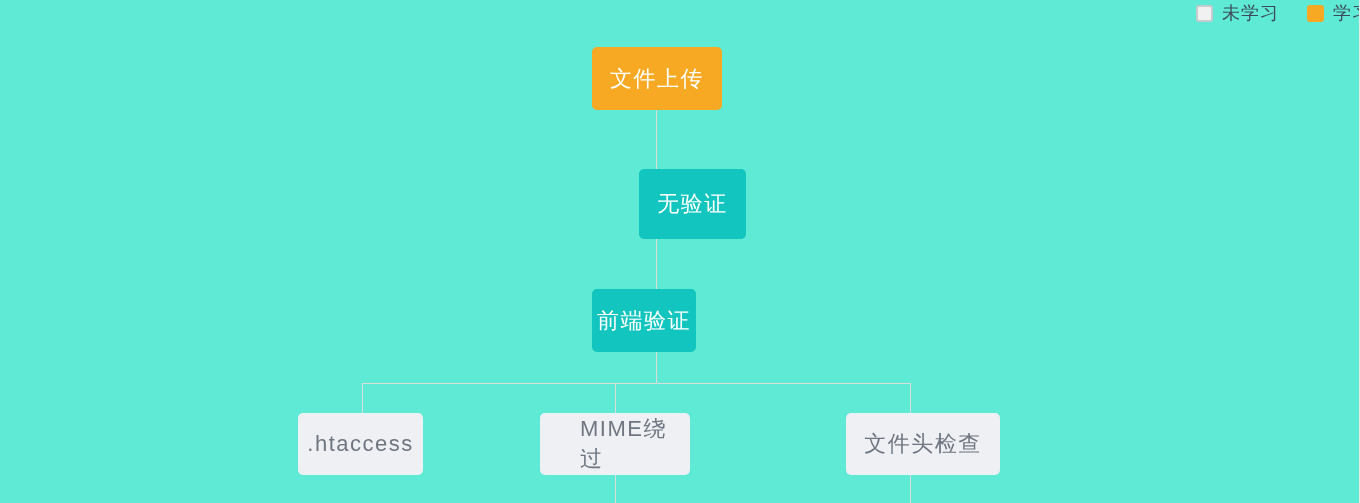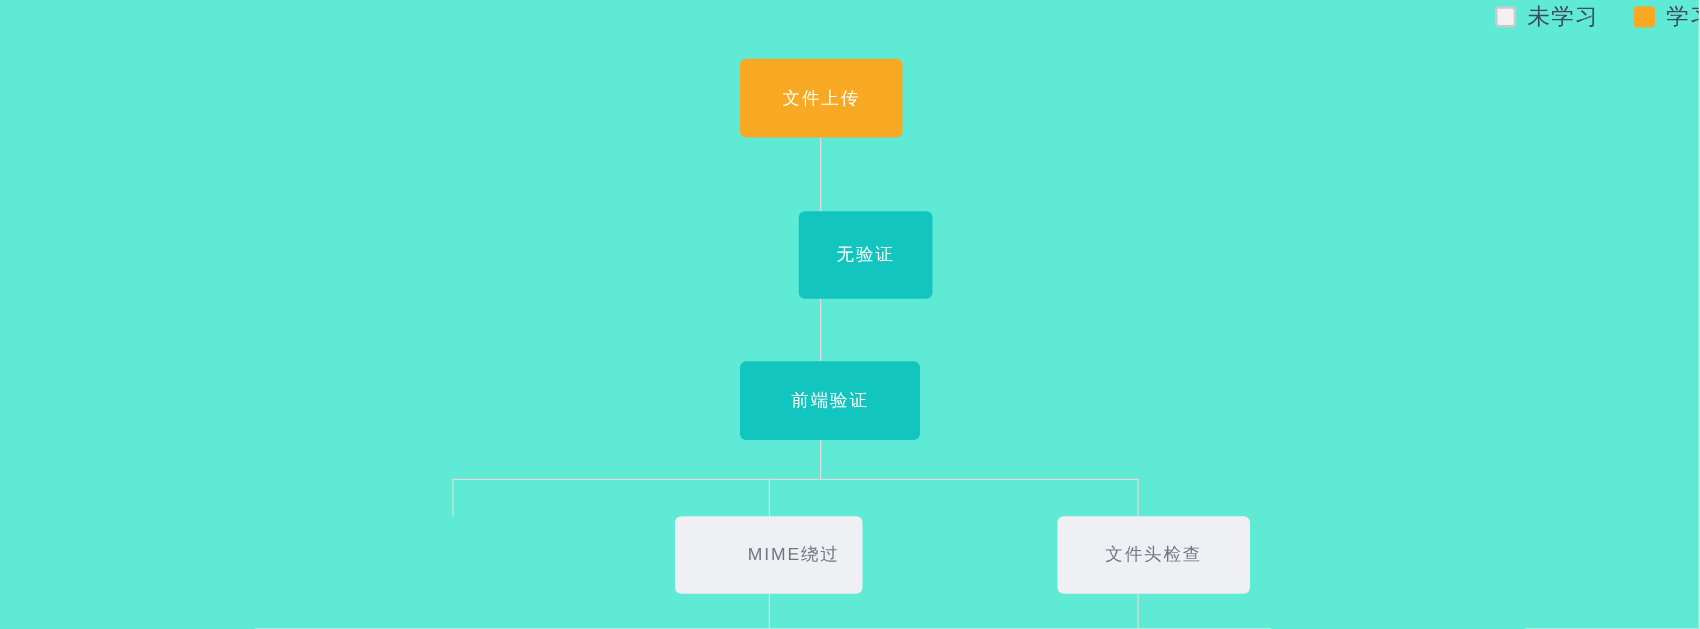--- a/index.html
+++ b/index.html
@@ -43,21 +43,21 @@
     flex: 0 0 auto;
   }
   .swatch.bordered { border: 2px solid #c7cace; }
   
   .node {
     position: absolute;
     border-radius: 5px;
     display: flex;
     align-items: center;
     justify-content: center;
-    font-size: 14px;
+    font-size: 22px;
     letter-spacing: 1.5px;
     cursor: pointer;
     box-sizing: border-box;
   }
   
   .edge {
     position: absolute;
     background: #dcdcdc;
   }
   .edge.v { width: 1px; }
@@ -95,22 +95,23 @@
   <div class="edge v" style="left:362px; top:383px; height:30px;"></div>
   <div class="edge v" style="left:615px; top:383px; height:30px;"></div>
   <div class="edge v" style="left:910px; top:383px; height:30px;"></div>
   <div class="edge v" style="left:615px; top:475px; height:28px;"></div>
   <div class="edge v" style="left:910px; top:475px; height:28px;"></div>
 
   <div class="node" style="left: 592px; top: 47px; width: 130px; height: 63px; background: rgb(247, 169, 35); color: rgb(255, 255, 255);">文件上传</div>
 
   <div class="node" style="left: 603px; top: 169px; width: 107px; height: 70px; background: rgb(19, 197, 191); color: rgb(255, 255, 255); margin-left: 36px;">无验证</div>
 
-  <div class="node" style="left: 592px; top: 289px; width: 144px; height: 63px; background: rgb(19, 197, 191); color: rgb(255, 255, 255);">前端验证</div>
+  <div class="node" style="left: 592px; top: 289px; width: 104px; height: 63px; background: rgb(19, 197, 191); color: rgb(255, 255, 255);">前端验证</div>
 
+  <div class="node" style="left: 298px; top: 413px; width: 125px; height: 62px; background: rgb(239, 240, 244); color: rgb(111, 118, 129);">.htaccess</div>
 
   <div class="node" style="left: 540px; top: 413px; width: 150px; height: 62px; background: rgb(239, 240, 244); color: rgb(111, 118, 129); padding-left: 40px;">MIME绕过</div>
 
   <div class="node" style="left: 846px; top: 413px; width: 154px; height: 62px; background: rgb(239, 240, 244); color: rgb(111, 118, 129);">文件头检查</div>
 
   <div class="right-edge"></div>
 
 </div>
 
 </body></html>

